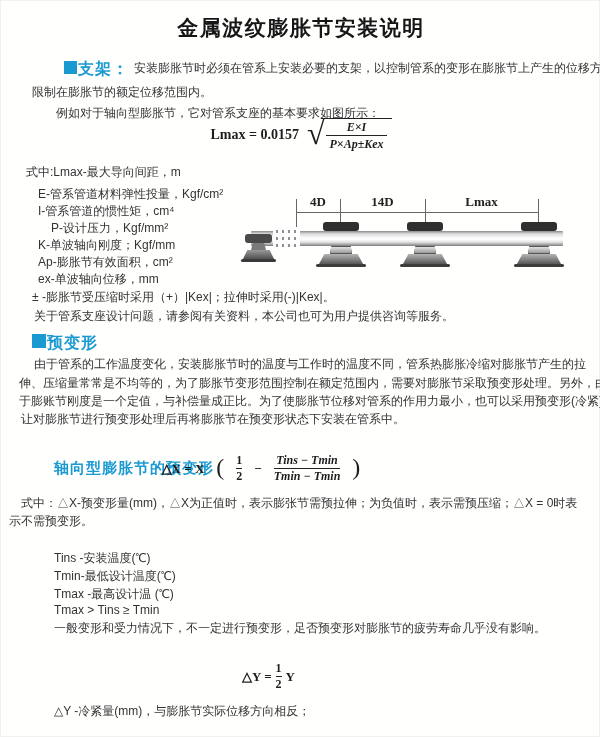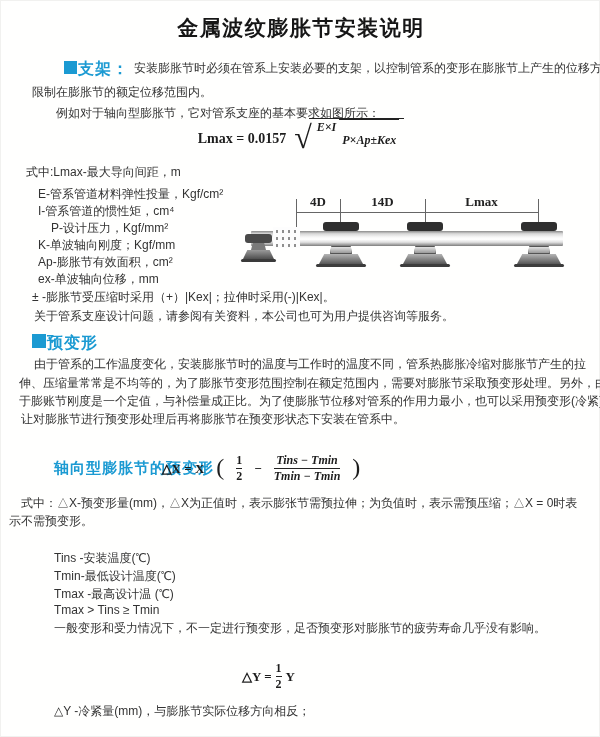--- a/index.html
+++ b/index.html
@@ -20,22 +20,22 @@
   .sq.small{width:14px;height:14px;}
   .sec-h{color:#1b9ad2;font-size:16px;font-weight:bold;margin:0 5px 0 1px;vertical-align:-2px;letter-spacing:1px;}
   .sec-head2{position:absolute;top:331px;left:31px;white-space:nowrap;}
   .sec-head2 .sec-h{font-size:16px;margin-left:1px;}
   .sub-head{position:absolute;color:#1b9ad2;font-size:15px;font-weight:bold;letter-spacing:1px;white-space:nowrap;}
 
   
   .formula{position:absolute;font-family:"Liberation Serif",serif;color:#1d1d1d;}
   .f1{top:117px;left:0;width:600px;display:flex;justify-content:center;align-items:center;font-weight:bold;font-size:14px;}
   .f1 .sqrt{font-size:32px;font-weight:400;line-height:1;margin-left:8px;margin-right:-3px;transform:translateY(-2px);}
-  .rfrac{display:inline-flex;flex-direction:row;text-align:center;font-size:12px;font-style:italic;font-weight:bold;border-top:1.6px solid #222;line-height:1.35;padding:0 5px;}
-  .rfrac .den{border-top:1px solid #222;padding:12px 3px;}
+  .rfrac{display:inline-flex;flex-direction:column;text-align:center;font-size:12px;font-style:italic;font-weight:bold;border-top:1.6px solid #222;line-height:1.35;padding:0 5px;}
+  .rfrac .den{border-top:1px solid #222;padding:0 3px;}
   .rfrac .num{padding:0 3px;}
   .f2{top:452px;left:0;width:520px;display:flex;justify-content:center;align-items:center;gap:12px;font-size:13px;font-weight:600;}
   .vfrac{display:inline-flex;flex-direction:column;text-align:center;font-size:12px;line-height:1.25;font-weight:600;}
   .vfrac .den{border-top:1px solid #222;}
   .vfrac.it{font-style:italic;}
   .paren{font-size:24px;font-weight:400;line-height:1;transform:translateY(-2px);}
   .f3{top:660px;left:0;width:535px;display:flex;justify-content:center;align-items:center;gap:4px;font-size:13px;font-weight:600;}
 
   
   .diagram{position:absolute;left:243px;top:192px;width:335px;height:82px;}

